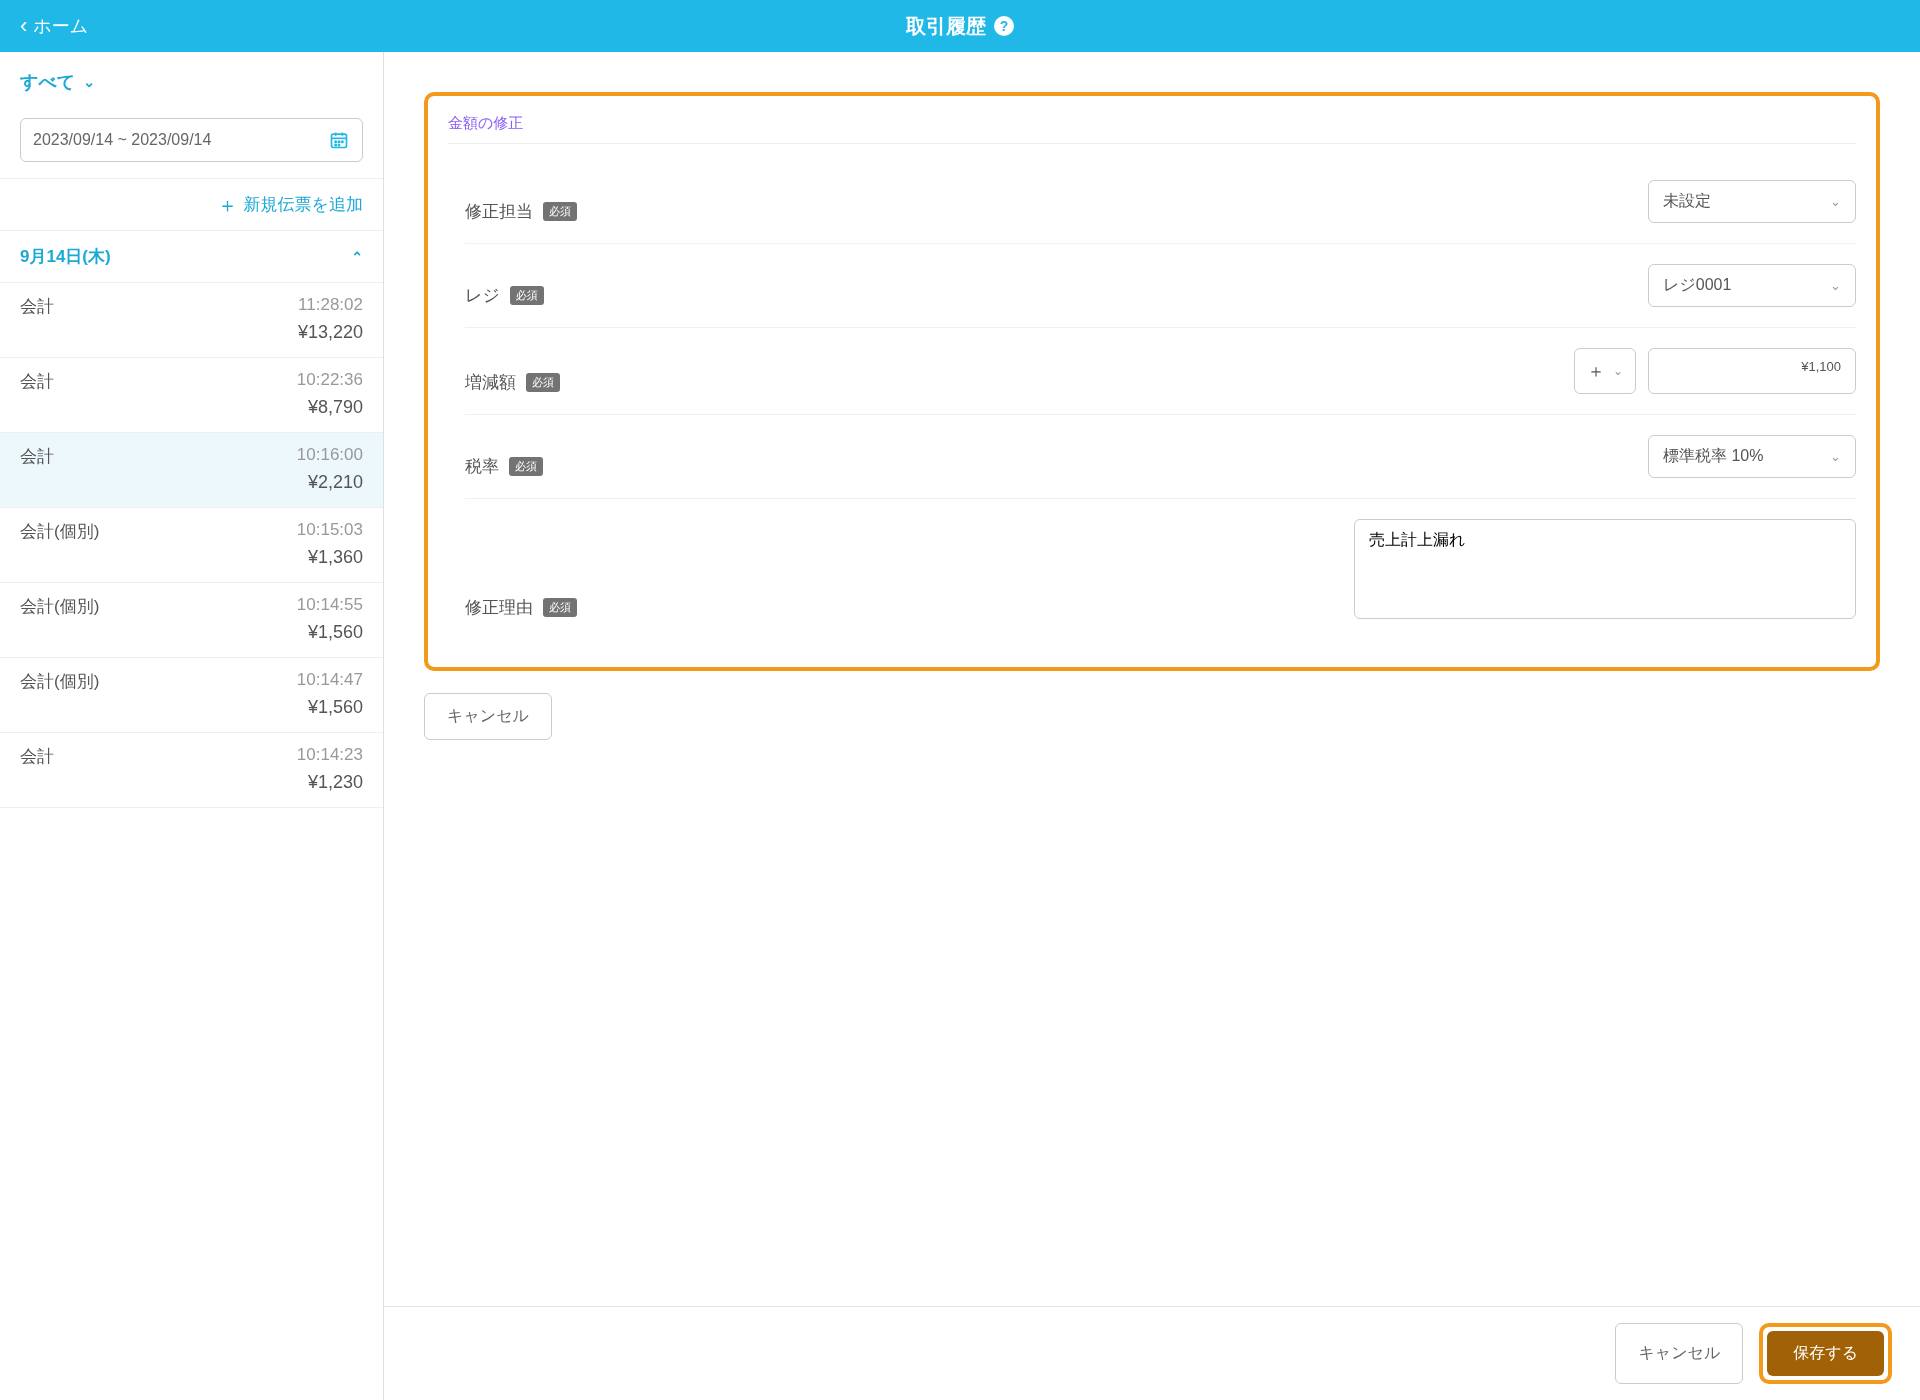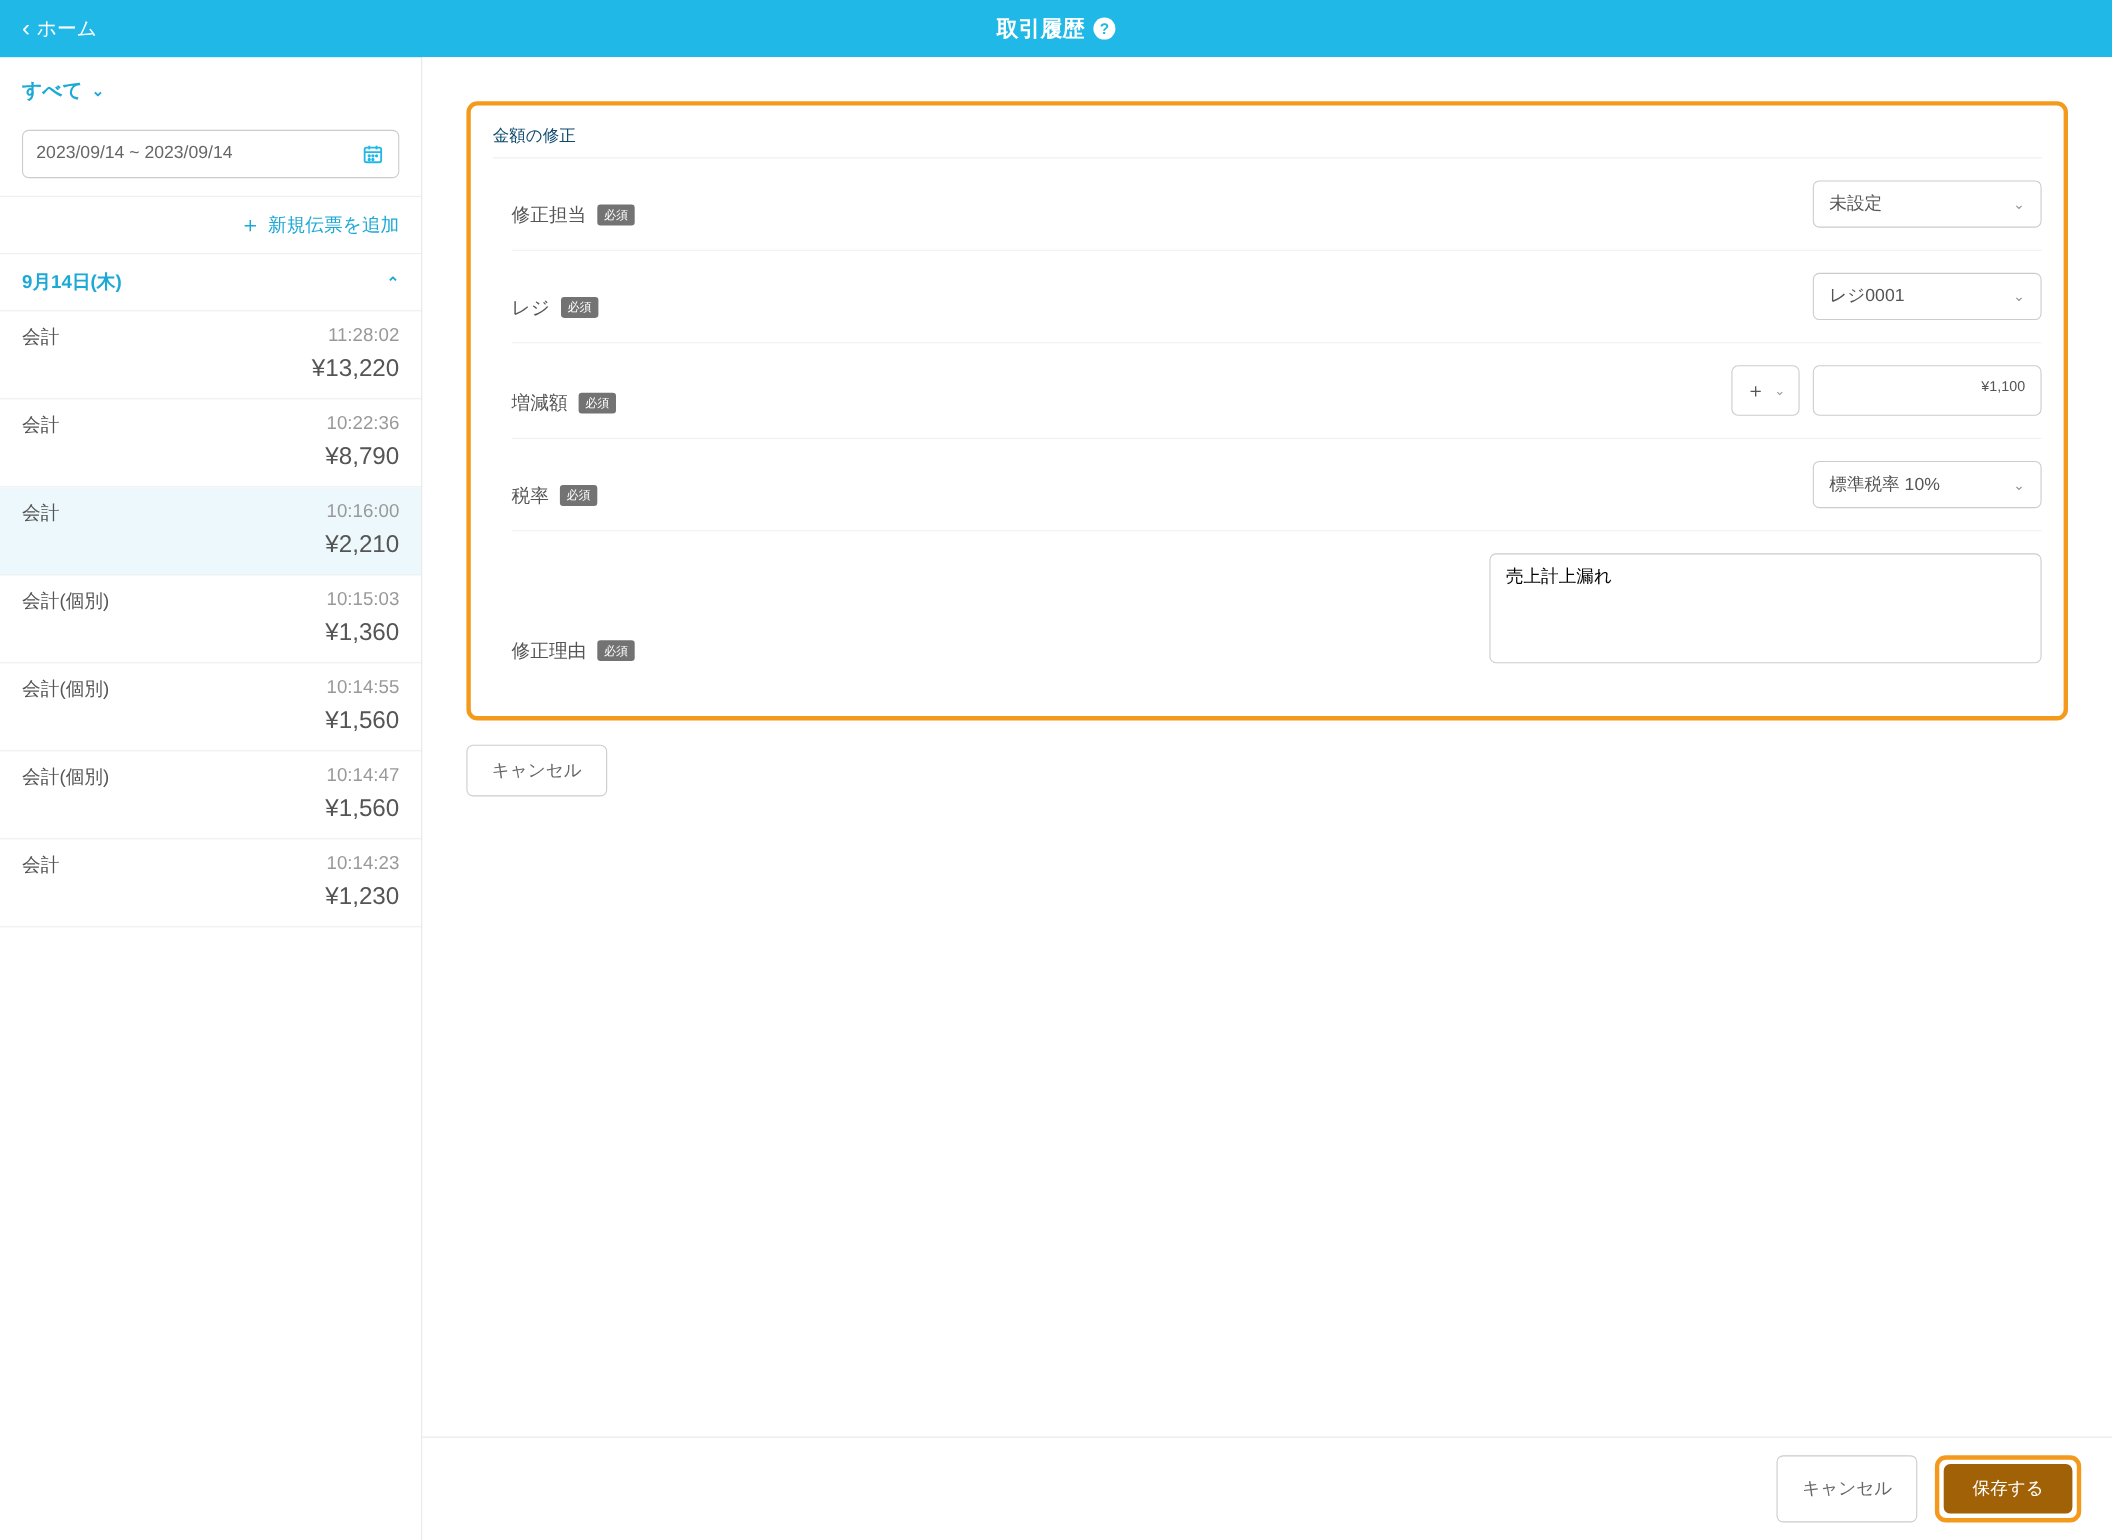--- a/index.html
+++ b/index.html
@@ -126,21 +126,21 @@
   .tx-item.active { background: #ecf8fc; }
   .tx-top {
     display: flex;
     justify-content: space-between;
     font-size: 17px;
     color: #555;
   }
   .tx-time { color: #999; }
   .tx-amount {
     text-align: right;
-    font-size: 22px;
+    font-size: 18px;
     color: #555;
     margin-top: 4px;
   }
   .main {
     flex: 1;
     display: flex;
     flex-direction: column;
     background: #fff;
     position: relative;
   }
@@ -156,25 +156,25 @@
     padding: 10px 0 18px;
     border-bottom: 1px solid #eee;
   }
   .highlight-box {
     border: 4px solid #f39a1d;
     border-radius: 10px;
     padding: 18px 20px 28px;
     margin-top: 20px;
   }
   .section-label {
-    color: #0c4a6e;
+    color: #8b5cf6;
     font-size: 15px;
     padding-bottom: 10px;
     border-bottom: 1px solid #eee;
-    margin-bottom: 0;
+    margin-bottom: 16px;
   }
   .form-row {
     display: flex;
     align-items: flex-end;
     padding: 20px 0;
     border-bottom: 1px solid #f0f0f0;
     gap: 8px;
     margin-left: 17px;
   }
   .form-row:last-child { border-bottom: none; }

